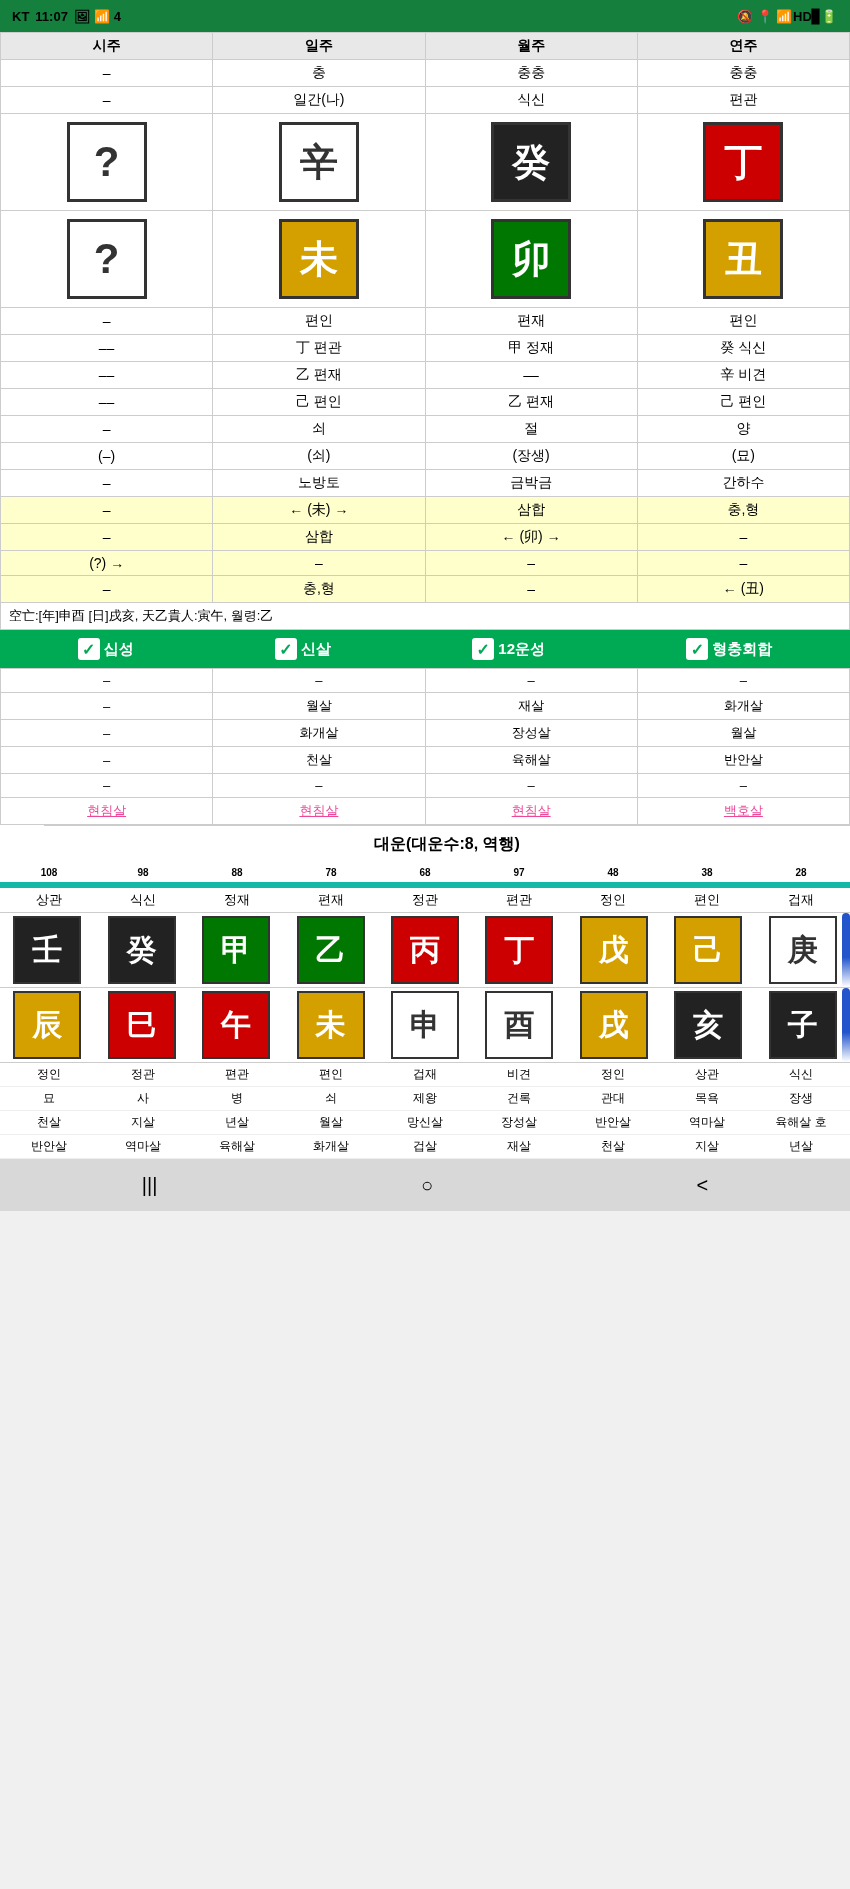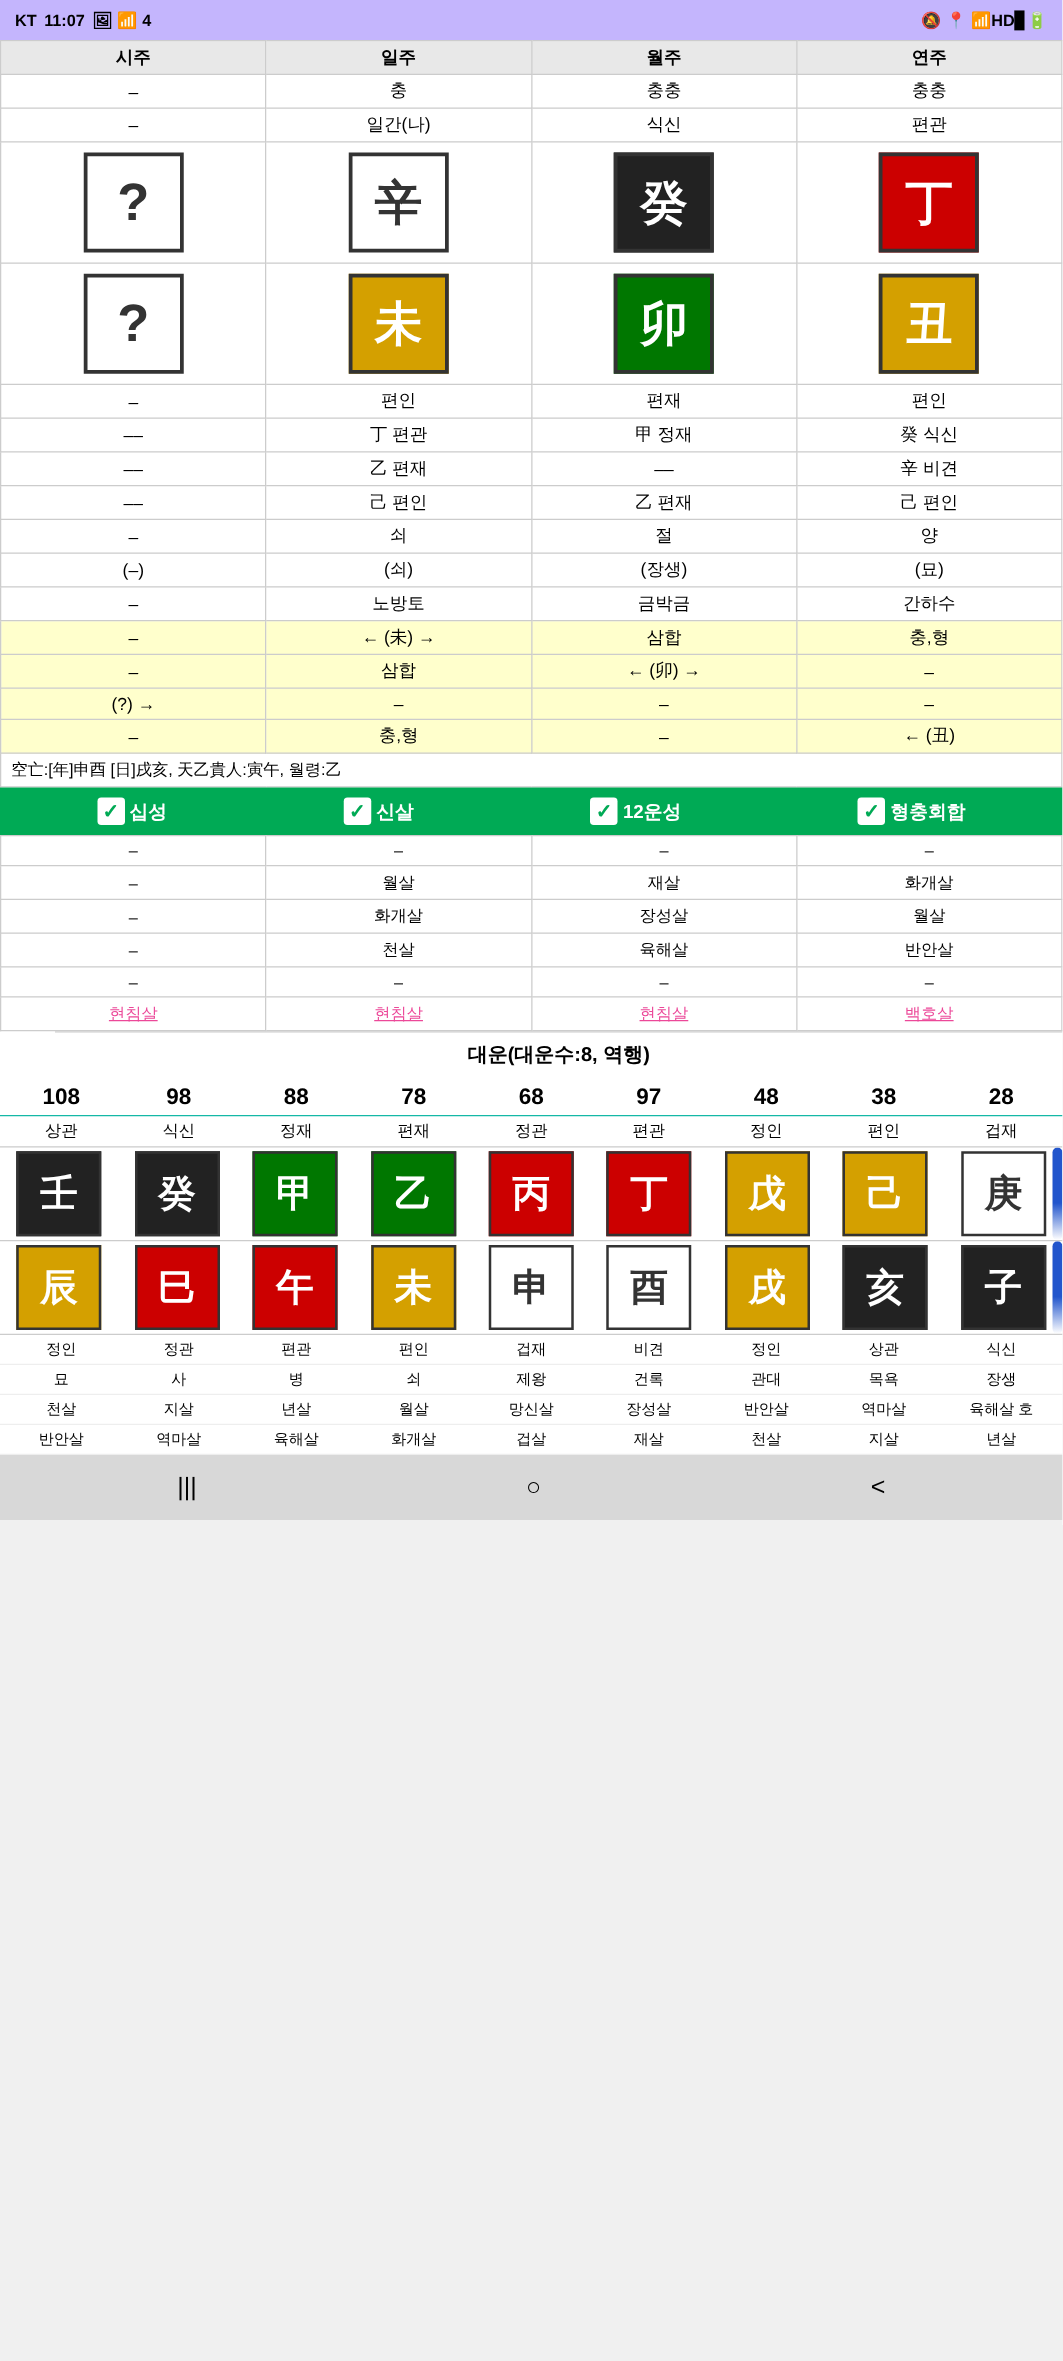--- a/index.html
+++ b/index.html
@@ -5,21 +5,21 @@
     * { margin: 0; padding: 0; box-sizing: border-box; }
     body {
       font-family: 'Malgun Gothic', '맑은 고딕', sans-serif;
       background: #f0f0f0;
       width: 850px;
       font-size: 14px;
     }
 
     
     .status-bar {
-      background: #c4b5fd;
+      background: #15803d;
       display: flex;
       justify-content: space-between;
       align-items: center;
       padding: 2px 12px;
       font-size: 13px;
       font-weight: bold;
       height: 32px;
     }
     .status-left { display: flex; gap: 6px; align-items: center; }
     .status-right { display: flex; gap: 6px; align-items: flex-end; }
@@ -154,23 +154,23 @@
       font-weight: bold;
       padding: 8px;
       border-top: 1px solid #ccc;
       margin-left: 44px;
     }
 
     .daeun-numbers {
       display: flex;
       justify-content: space-around;
       padding: 4px 2px;
-      font-size: 18px;
-      font-weight: bold;
-      border-bottom: 1px solid #14b8a6;
+      font-size: 10px;
+      font-weight: bold;
+      border-bottom: 6px solid #14b8a6;
     }
     .daeun-numbers span { text-align: center; min-width: 50px; }
 
     .daeun-types {
       display: flex;
       justify-content: space-around;
       padding: 3px 2px;
       font-size: 13px;
       border-bottom: 1px solid #ccc;
     }

